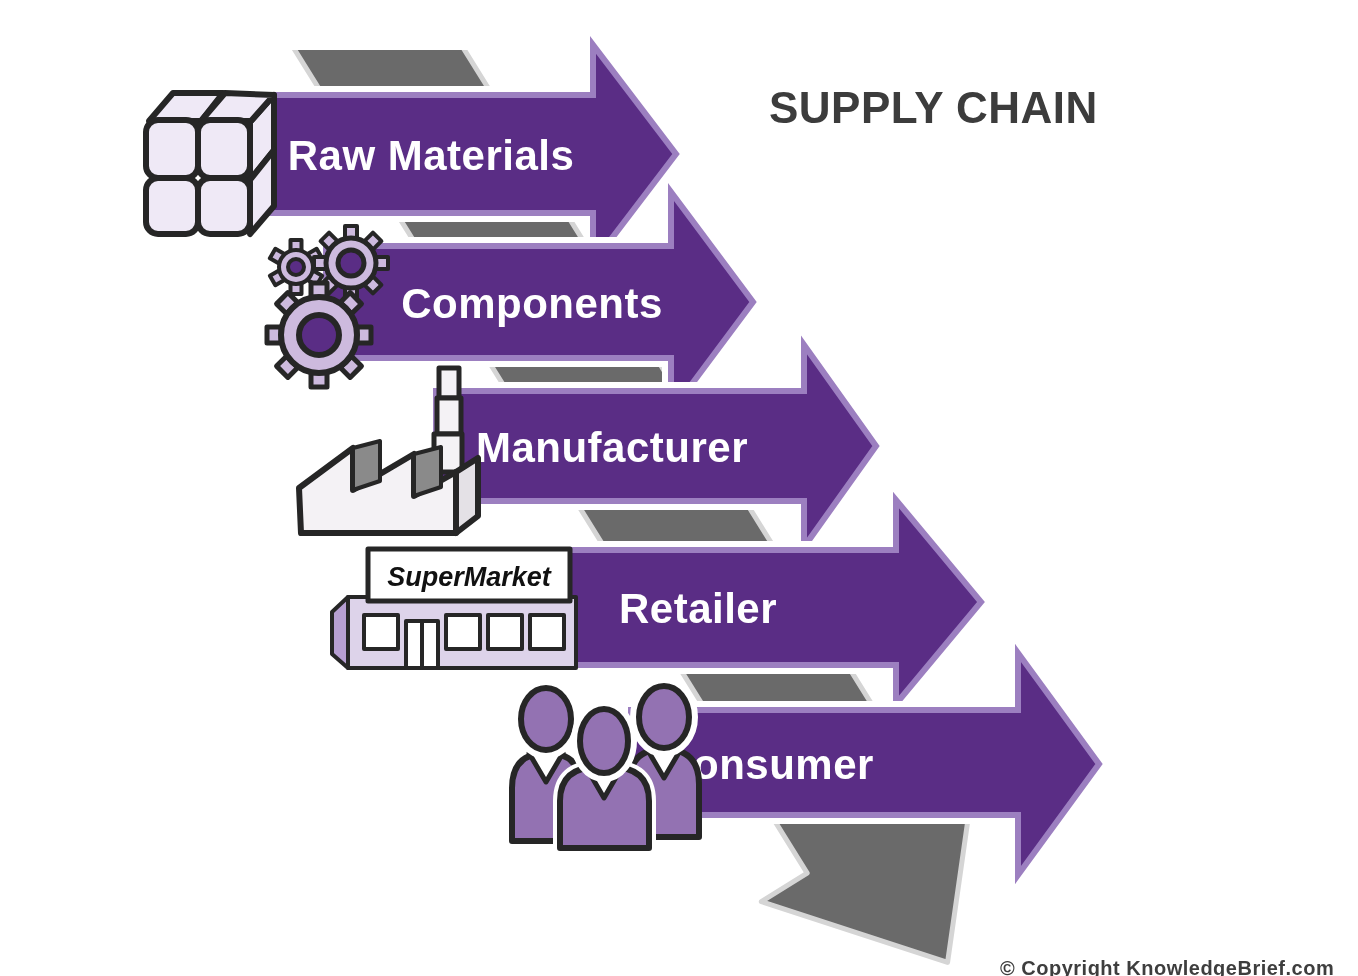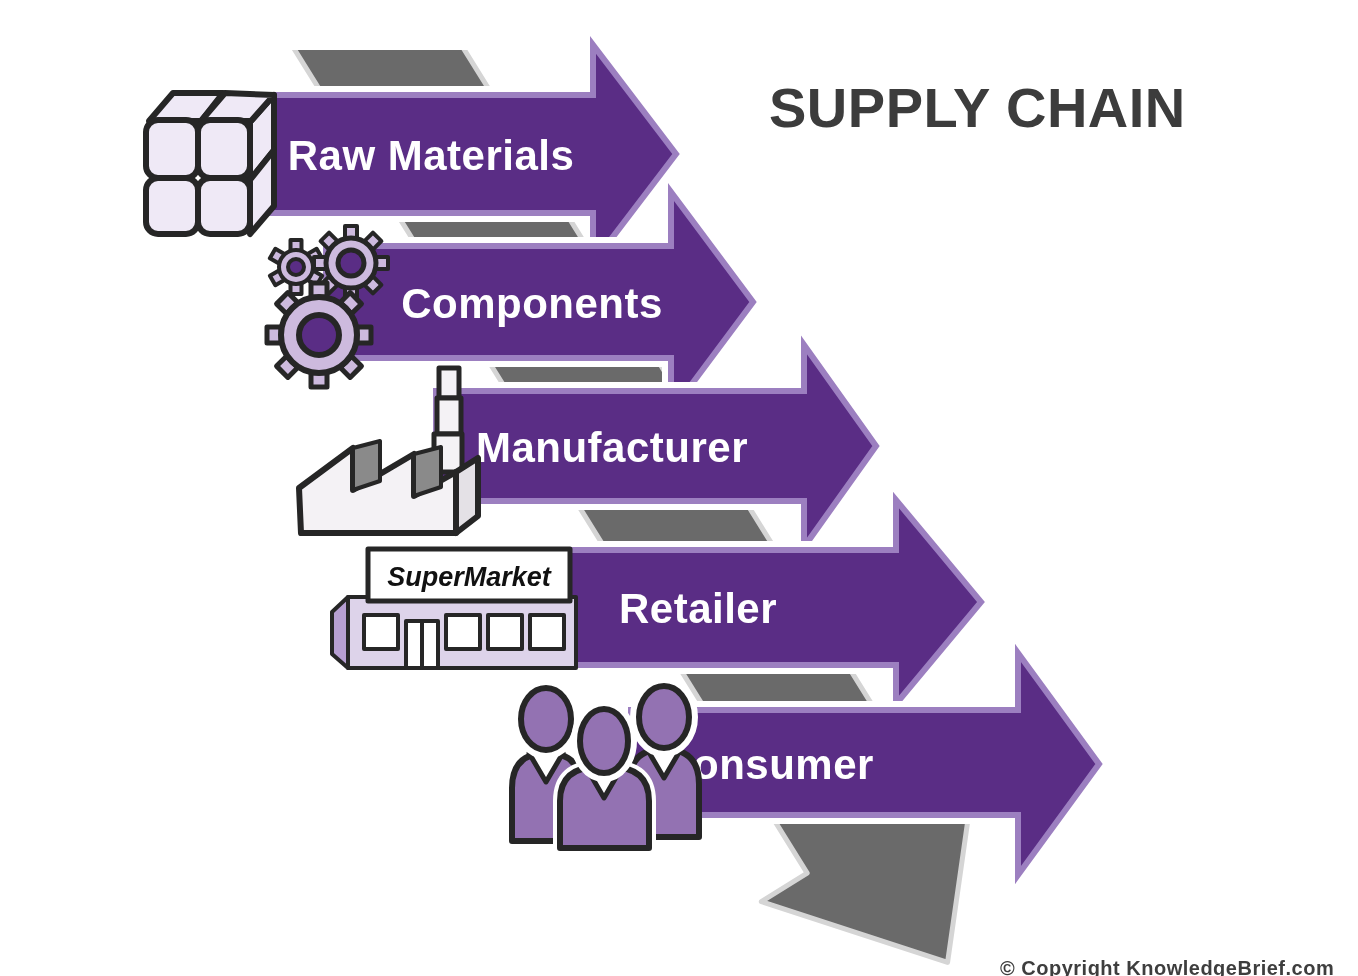--- a/index.html
+++ b/index.html
@@ -40,21 +40,21 @@
   .f-factside{fill:#e4e1e6;}
   .f-gray{fill:#8a8a8a;}
   .f-wall{fill:var(--icon-wall-lavender);}
   .f-side{fill:var(--icon-wall-side);}
   .f-people{fill:var(--icon-people-purple);}
   .white-casing{fill:#ffffff;stroke:#ffffff;stroke-width:14;stroke-linejoin:round;}
   .sign-text{fill:#111111;font-weight:bold;font-style:italic;font-size:27px;text-anchor:middle;dominant-baseline:central;}
   
   .page-title{
     position:absolute;left:753px;top:80px;color:var(--title-gray);
-    font-weight:bold;font-size:56px;line-height:56px;white-space:nowrap;
+    font-weight:bold;font-size:44px;line-height:56px;white-space:nowrap;
   }
   .page-title .t1{letter-spacing:0.5px;}
   .page-title .t2{letter-spacing:4.5px;}
   .copyright{
     position:absolute;left:984px;top:957px;color:#3e3e3e;
     font-weight:bold;font-size:20px;letter-spacing:0.5px;white-space:nowrap;
   }
 </style>
 </head>
 <body>

